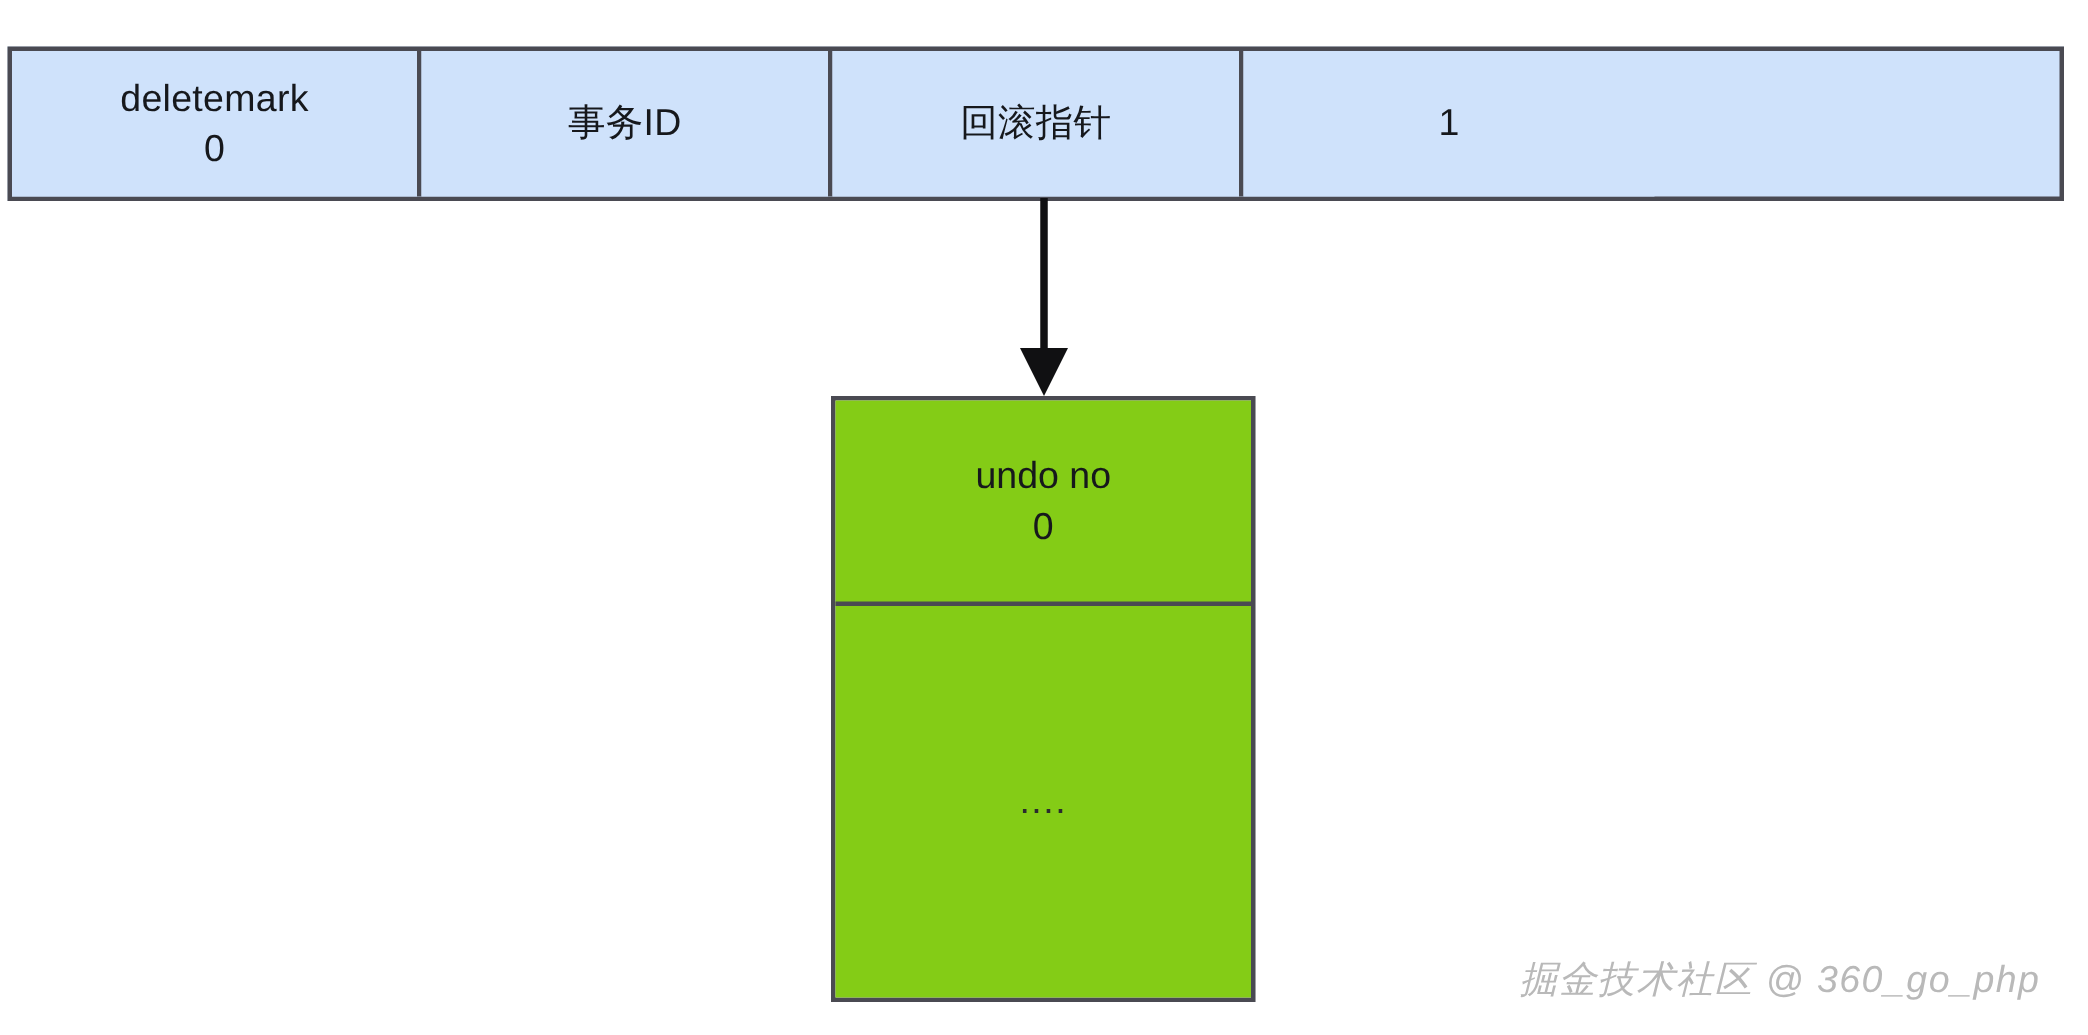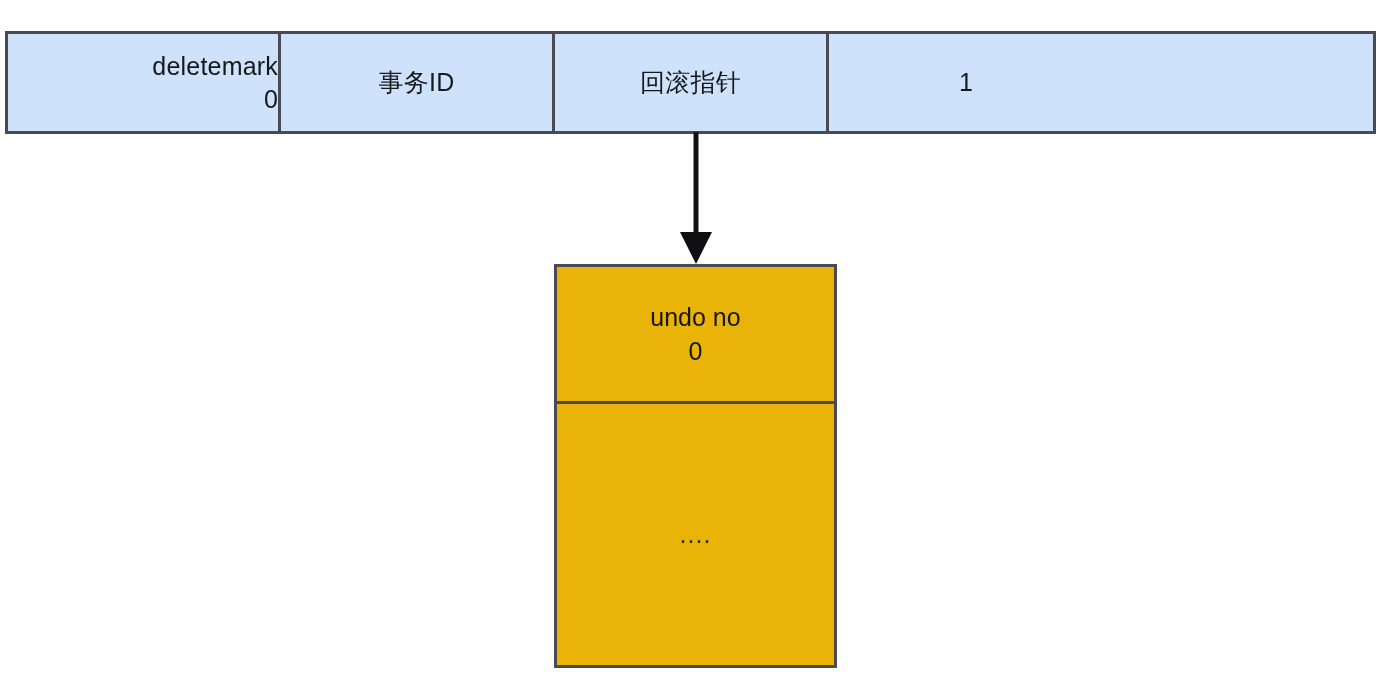--- a/index.html
+++ b/index.html
@@ -43,21 +43,21 @@
     background: #cfe2fb;
     border-right: 3px solid #4a4a52;
     color: #16181c;
     font-size: 25px;
     line-height: 1.32;
     text-align: center;
     letter-spacing: 0.2px;
   }
   .record-cell:last-child { border-right: none; }
 
-  .cell-w1 { width: 273px; align-items: flex-end; }   
+  .cell-w1 { width: 273px; }   
   .cell-w2 { width: 274px; }   
   .cell-w3 { width: 274px; }   
   .cell-w4 { width: 274px; }   
   .cell-w5 { width: 270px; }   
 
   .cell-line2 { display: block; }
 
   
   .arrow-wrap {
     position: absolute;
@@ -75,21 +75,21 @@
     width: 283px;
     height: 404px;
     box-sizing: border-box;
     border: 3px solid #4a4a52;
     background: #eeeeee;
     display: flex;
     flex-direction: column;
   }
   .undo-section {
     box-sizing: border-box;
-    background: #eab308;
+    background: #84cc16;
     border-bottom: 3px solid #4a4a52;
     display: flex;
     flex-direction: column;
     align-items: center;
     justify-content: center;
     color: #16181c;
     font-size: 25px;
     line-height: 1.38;
     text-align: center;
   }
@@ -158,14 +158,15 @@
       <span>0</span>
     </div>
 
 
     <div class="undo-section undo-h3">
       <span class="undo-dots">....</span>
     </div>
 
   </div>
 
+  <div class="watermark">掘金技术社区 @ 360_go_php</div>
 
 </div>
 
 </body></html>

